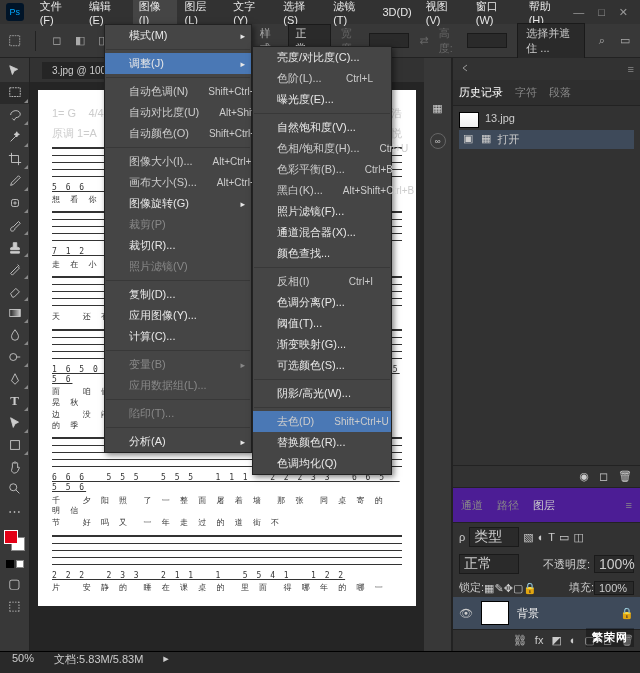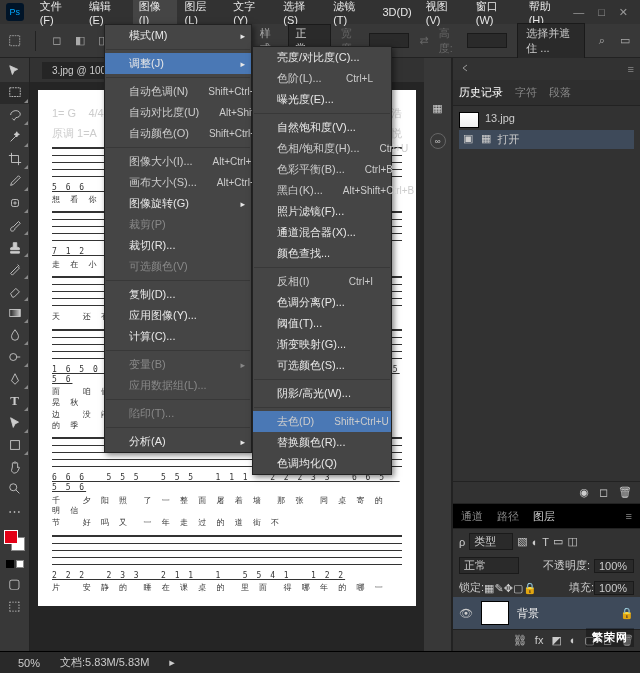--- a/index.html
+++ b/index.html
@@ -49,32 +49,32 @@
 .menu2{top:46px;left:252px;width:140px}
 .right-panels{width:188px;background:#323232;display:flex;flex-direction:column;border-left:1px solid #222}
 .collapsed-bar{width:28px;background:#383838;display:flex;flex-direction:column;align-items:center;gap:18px;padding-top:44px;border-right:1px solid #222}
 .panel-tabs{height:26px;background:#2e2e2e;display:flex;align-items:center;padding:0 6px;gap:12px;font-size:11px;border-bottom:1px solid #222}
 .panel-tabs span.active{color:#fff}
 .panel-tabs span.dim{color:#888}
 .panel-body{flex:0 0 54px;background:#323232;padding:4px 6px}
 .hist-row{display:flex;align-items:flex-start;gap:6px;padding:2px 0}
 .hist-row .thumb{width:20px;height:16px;background:linear-gradient(#fff,#eee);border:1px solid #000}
 .panel-icons{display:flex;justify-content:flex-end;gap:10px;padding:4px 8px;color:#888;border-top:1px solid #222}
-.layers-head{height:26px;background:#000000;display:flex;align-items:center;padding:0 8px;gap:14px;font-size:11px;border-top:1px solid #222;border-bottom:1px solid #222}
+.layers-head{height:36px;background:#4c1d95;display:flex;align-items:center;padding:0 8px;gap:14px;font-size:11px;border-top:1px solid #222;border-bottom:1px solid #222}
 .layers-ctrl{display:flex;align-items:center;gap:4px;padding:4px 6px;font-size:10px;flex-wrap:wrap;color:#999}
-.layers-ctrl .sel{background:#2a2a2a;border:1px solid #1a1a1a;padding:0 16px 0 4px;font-size:11px}
+.layers-ctrl .sel{background:#2a2a2a;border:1px solid #1a1a1a;padding:0 16px 0 4px;font-size:14px}
 .layers-ctrl .row2{display:flex;width:100%;align-items:center;gap:4px;font-size:10px;color:#999;margin-top:3px}
 .lock-row{display:flex;align-items:flex-end;padding:2px 6px;font-size:10px;color:#999}
 .layer-item{display:flex;align-items:center;gap:8px;padding:4px 6px;background:#3e4a5a}
 .layer-item .eye{color:#ccc}
 .layer-item .th{width:28px;height:24px;background:#fff;border:1px solid #000}
 .layer-item .name{color:#eee}
 .layer-item .lock{margin-left:auto;color:#ccc}
 .layers-foot{display:flex;justify-content:flex-end;gap:8px;padding:4px 6px;color:#777;font-size:10px;border-top:1px solid #222;margin-top:auto}
-.statusbar{height:22px;background:#292929;display:flex;align-items:center;padding:0 18px;gap:20px;font-size:10px;color:#aaa;border-top:1px solid #000}
+.statusbar{height:22px;background:#292929;display:flex;align-items:flex-start;padding:0 12px;gap:20px;font-size:10px;color:#aaa;border-top:1px solid #000}
 .watermark-br{position:absolute;right:6px;bottom:26px;color:#fff;background:rgba(0,0,0,.3);padding:2px 6px;font-size:11px;font-weight:bold;letter-spacing:1px}
 .arrow-icon svg{width:12px;height:12px;stroke:#999;fill:none}
 </style>
 </head>
 <body>
 
 <div class="topbar">
   <div class="ps-icon">Ps</div>
   <div class="menu-item">文件(F)</div>
   <div class="menu-item">编辑(E)</div>
@@ -387,21 +387,21 @@
       <span>图像大小(I)...</span>
       <span class="shortcut">Alt+Ctrl+I</span>
     </div>
   <div class="dd-item">
       <span>画布大小(S)...</span>
       <span class="shortcut">Alt+Ctrl+C</span>
     </div>
   <div class="dd-item sub">图像旋转(G)</div>
   <div class="dd-item dis">裁剪(P)</div>
   <div class="dd-item">裁切(R)...</div>
-  <div class="dd-item dis">可选颜色(V)</div>
+  <div class="dd-item dis">照片滤镜(V)</div>
   <div class="dd-sep"></div>
   <div class="dd-item">复制(D)...</div>
   <div class="dd-item">应用图像(Y)...</div>
   <div class="dd-item">计算(C)...</div>
   <div class="dd-sep"></div>
   <div class="dd-item sub dis">变量(B)</div>
   <div class="dd-item dis">应用数据组(L)...</div>
   <div class="dd-sep"></div>
   <div class="dd-item dis">陷印(T)...</div>
   <div class="dd-sep"></div>

